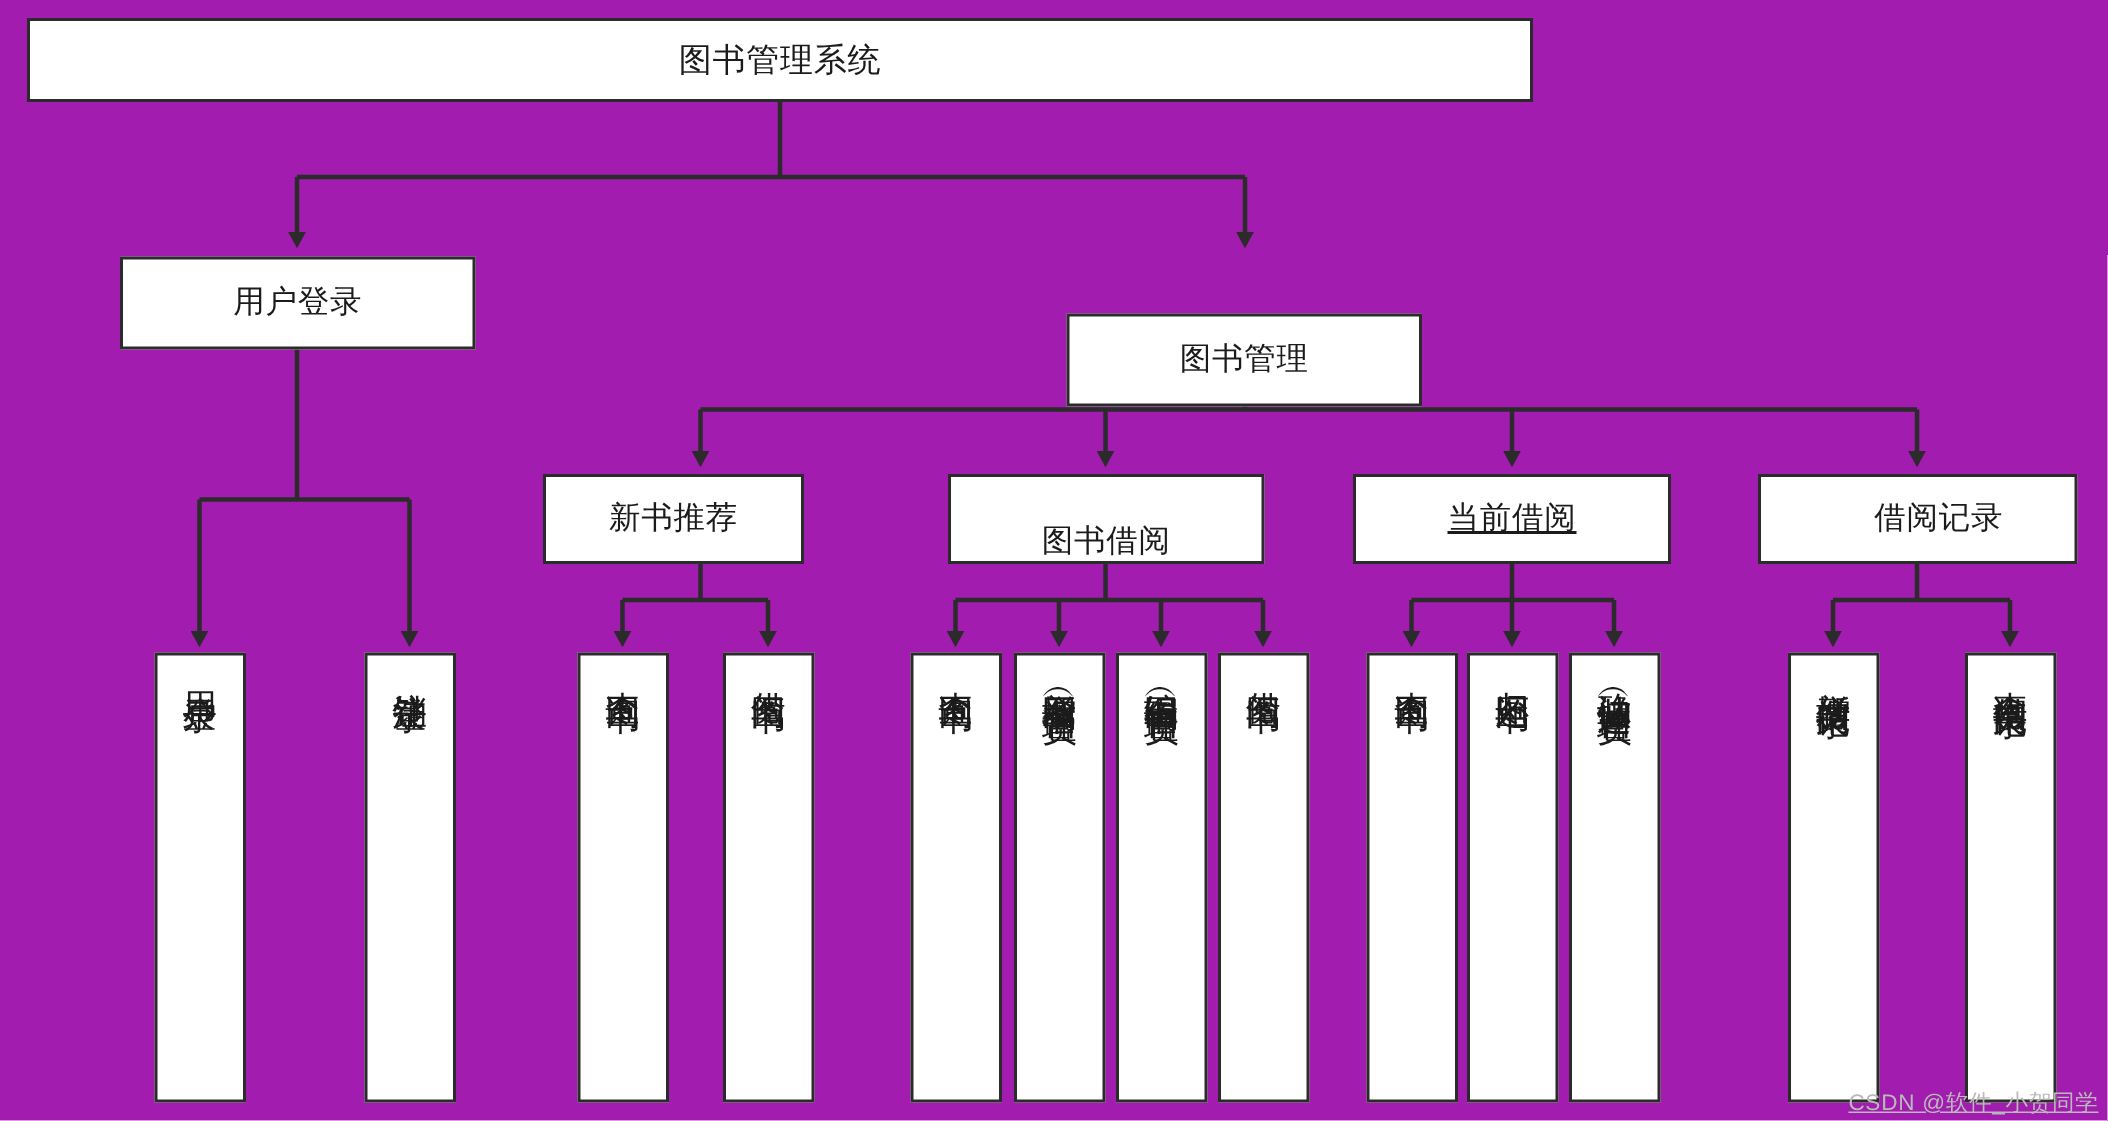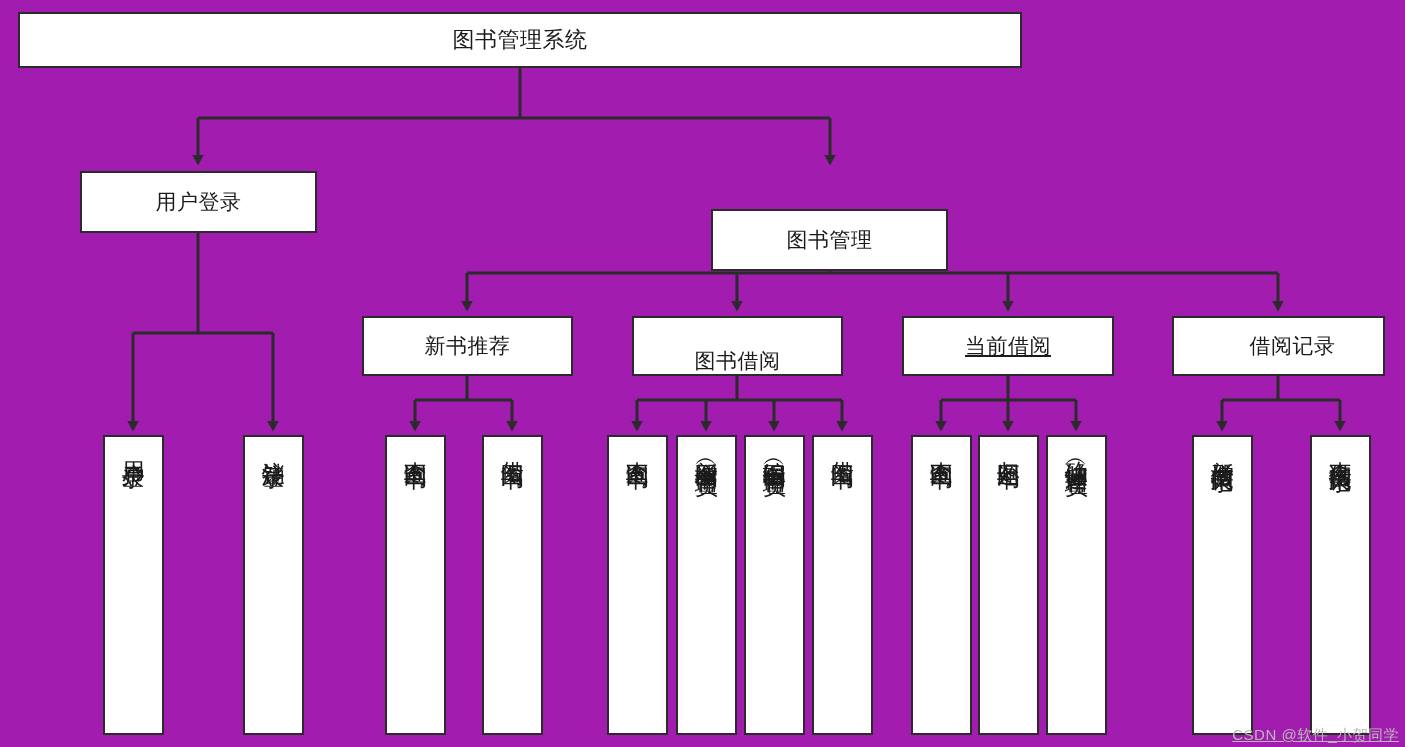--- a/index.html
+++ b/index.html
@@ -128,21 +128,21 @@
     <span class="lbl">图书管理系统</span>
   </div>
 
   <div class="node h" style="left:80px;top:171px;width:237px;height:62px;">
     <span class="lbl">用户登录</span>
   </div>
   <div class="node h" style="left:711px;top:171px;width:237px;height:62px;margin-top:38px;">
     <span class="lbl">图书管理</span>
   </div>
 
-  <div class="node h" style="left:362px;top:316px;width:211px;height:60px;">
+  <div class="node h" style="left:362px;top:316px;width:174px;height:60px;">
     <span class="lbl">新书推荐</span>
   </div>
   <div class="node h" style="left:632px;top:316px;width:211px;height:60px;align-items:flex-end;">
     <span class="lbl">图书借阅</span>
   </div>
   <div class="node h" style="left:902px;top:316px;width:212px;height:60px;text-decoration:underline;">
     <span class="lbl">当前借阅</span>
   </div>
   <div class="node h" style="left:1172px;top:316px;width:213px;height:60px;padding-left:28px;">
     <span class="lbl">借阅记录</span>

